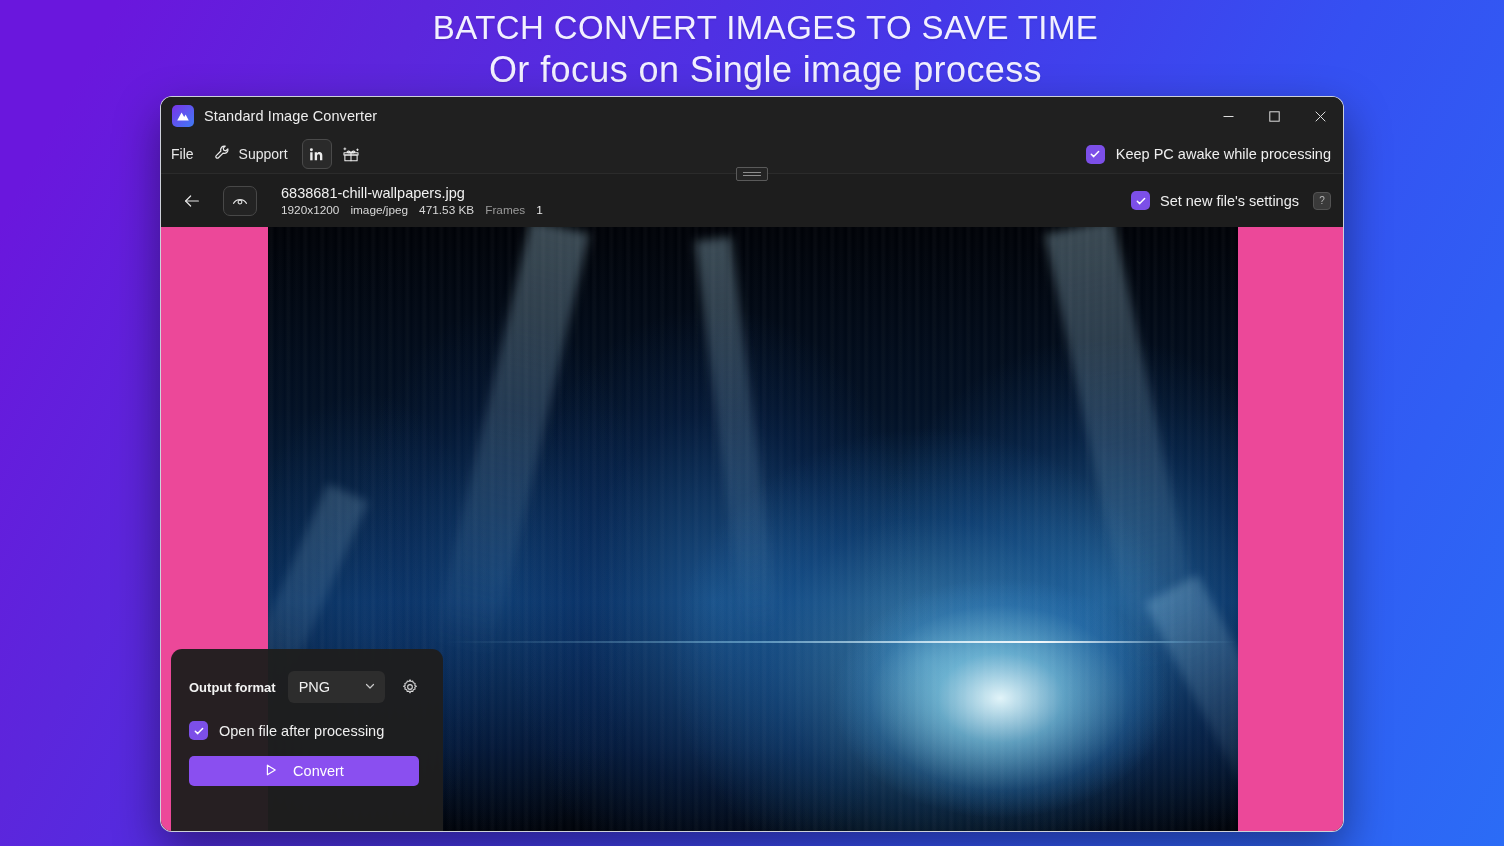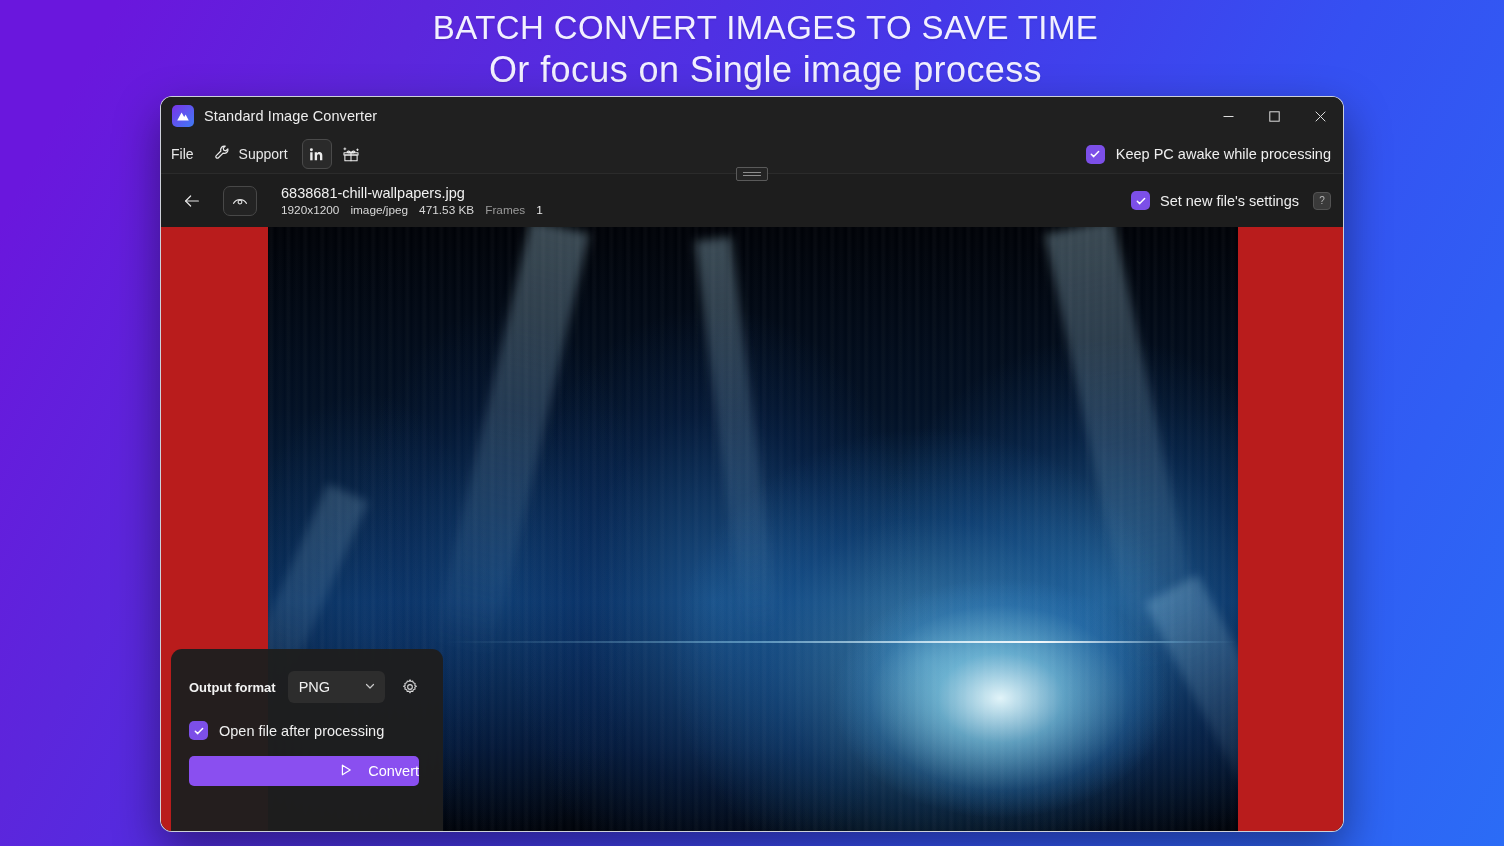--- a/index.html
+++ b/index.html
@@ -195,21 +195,21 @@
     border-radius: 5px;
     background: #7C4FE8;
     display: flex; align-items: center; justify-content: center;
     flex: 0 0 19px;
   }
   .cbx svg { display: block; }
 
   
   .stage {
     flex: 1 1 auto;
-    background: #b91c1c;
+    background: #ec4899;
     position: relative;
     overflow: hidden;
   }
   .preview-img {
     position: absolute;
     left: 107px; top: 0;
     width: 970px; height: 100%;
     background-color: #000208;
     background-image:
       radial-gradient(ellipse 210px 150px at 75.5% 78%, rgba(235,252,255,0.95) 0%, rgba(150,228,250,0.55) 30%, rgba(60,150,220,0.20) 62%, rgba(0,0,0,0) 80%),
@@ -296,21 +296,21 @@
     margin-top: 18px;
     display: flex; align-items: center; gap: 11px;
     color: #EFEFEF;
     font-size: 14.5px;
   }
   .convert-btn {
     margin-top: 16px;
     width: 230px; height: 30px;
     background: #8A4FF0;
     border-radius: 5px;
-    display: flex; align-items: center; justify-content: flex-end;
+    display: flex; align-items: center; justify-content: center;
     gap: 15px;
     color: #FFFFFF;
     font-size: 14.5px;
     border: none;
     font-family: inherit;
   }
 </style>
 </head>
 <body>
 

